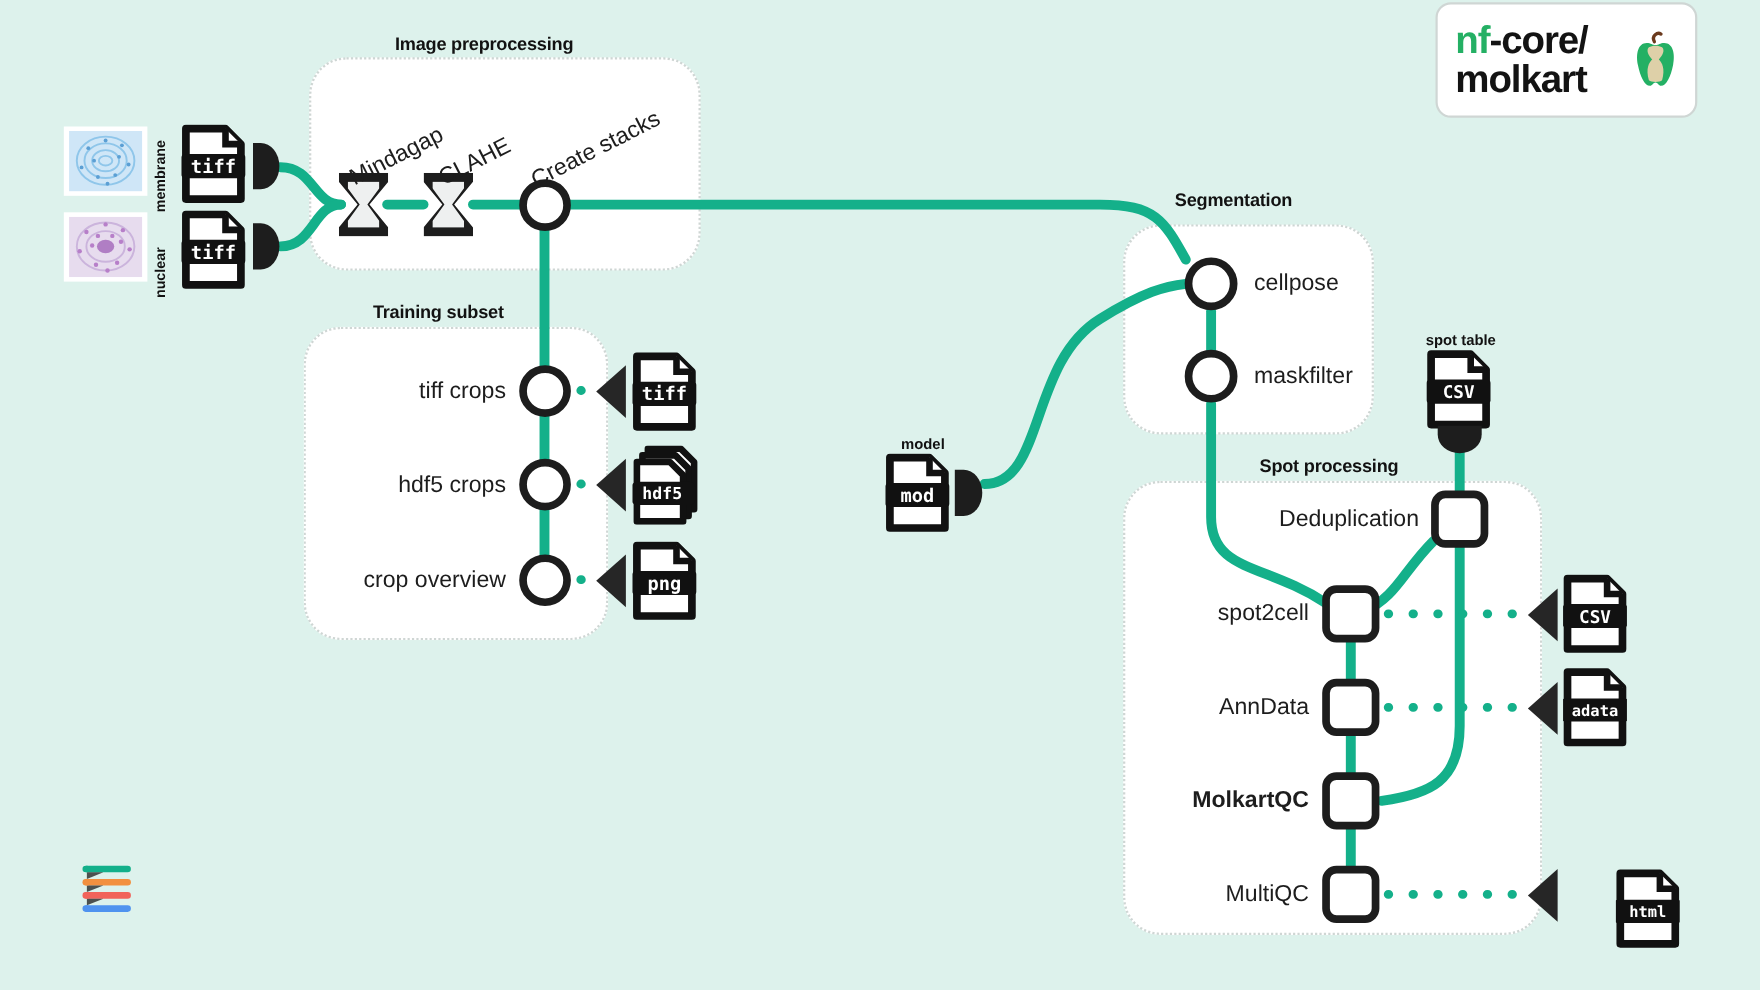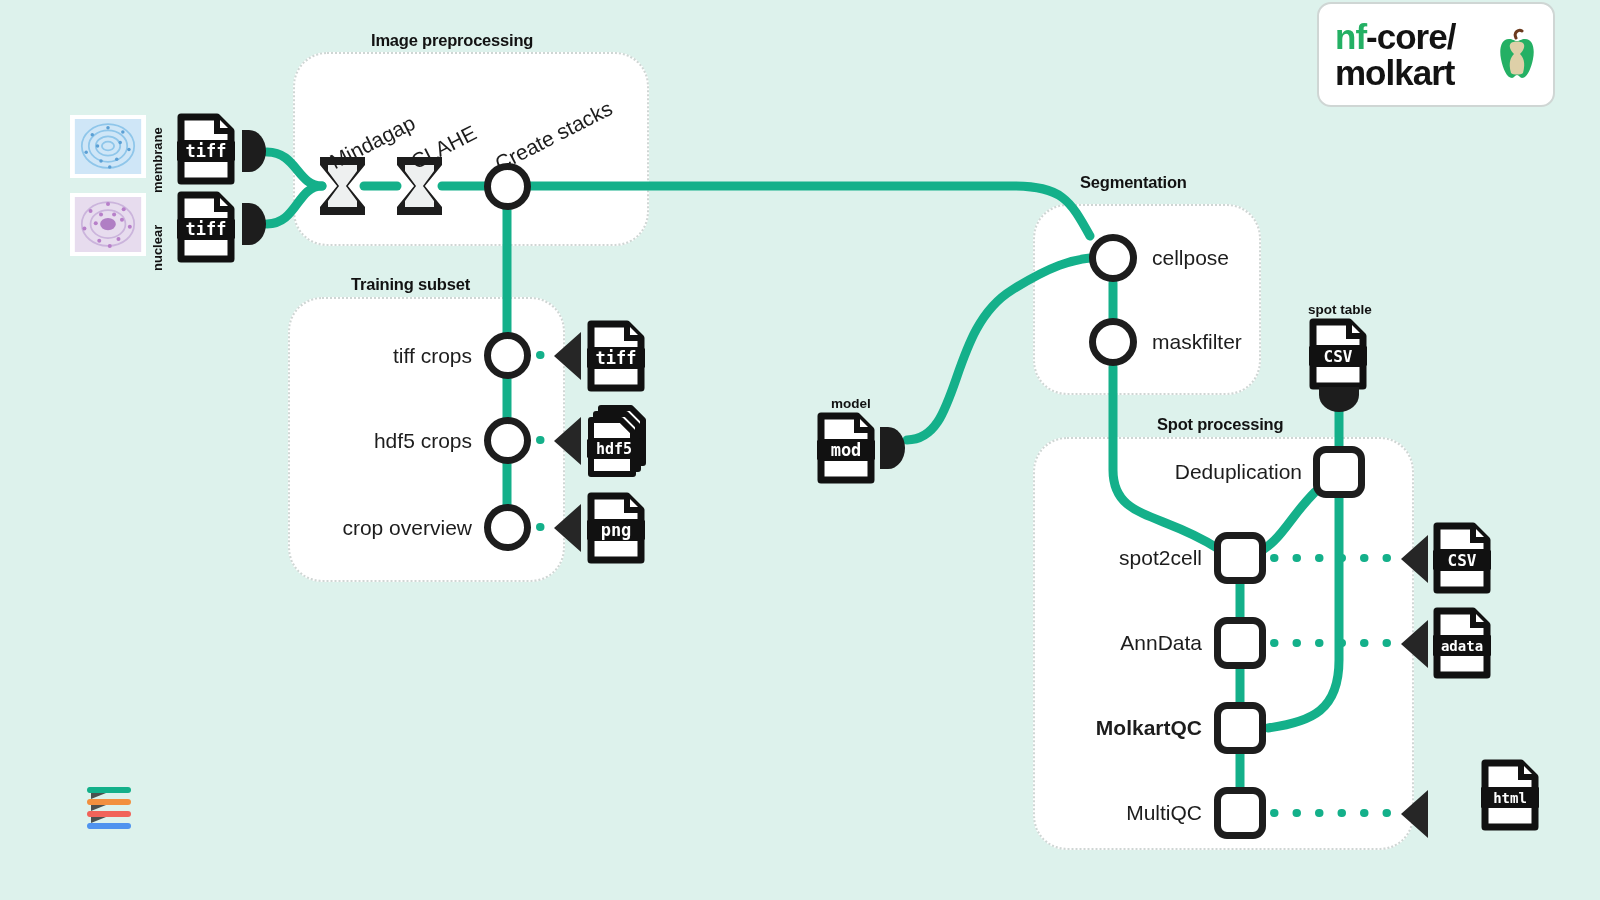--- a/index.html
+++ b/index.html
@@ -3,21 +3,21 @@
 <meta charset="utf-8">
 <style>
   html,body{margin:0;padding:0;}
   body{
     width:1600px;height:900px;
     background:#ddf2ec;
     font-family:"Liberation Sans", sans-serif;
     overflow:hidden;
     position:relative;
   }
-  #canvas{position:absolute;inset:0;width:1576px;height:900px;margin-left:12px;}
+  #canvas{position:absolute;inset:0;width:1576px;height:900px;}
 
   
   .group-panel{
     position:absolute;
     background:#ffffff;
     border:2px dotted #cfd6d4;
     border-radius:34px;
     box-sizing:border-box;
   }
   .group-title{
@@ -383,21 +383,21 @@
       <rect x="-3" y="28" width="64" height="21" rx="5" fill="#111"></rect>
       <text x="29" y="44" font-family="'DejaVu Sans Mono',monospace" font-size="14" font-weight="bold" fill="#fff" text-anchor="middle">adata</text>
     </svg>
   </div>
 
   <div class="file-icon" style="left:1388px;top:788px;width:30px;height:52px;">
     <svg viewBox="0 0 30 52" xmlns="http://www.w3.org/2000/svg">
         <path d="M28 2 L28 50 L1 26 Z" fill="#262626"></path>
       </svg>
   </div>
-  <div class="file-icon" style="left:1421px;top:759px;width:58px;height:72px;padding-left:48px;">
+  <div class="file-icon" style="left:1421px;top:790px;width:58px;height:72px;padding-left:48px;">
     <svg viewBox="0 0 58 72" xmlns="http://www.w3.org/2000/svg">
       <path d="M4 4 H40 L54 18 V68 H4 Z" fill="#fff" stroke="#111" stroke-width="7" stroke-linejoin="round"></path>
       <path d="M40 4 L40 18 L54 18" fill="#fff" stroke="#111" stroke-width="6"></path>
       <rect x="-3" y="28" width="64" height="21" rx="5" fill="#111"></rect>
       <text x="29" y="44" font-family="'DejaVu Sans Mono',monospace" font-size="14" font-weight="bold" fill="#fff" text-anchor="middle">html</text>
     </svg>
   </div>
 
   <div id="logo">
     <div>

